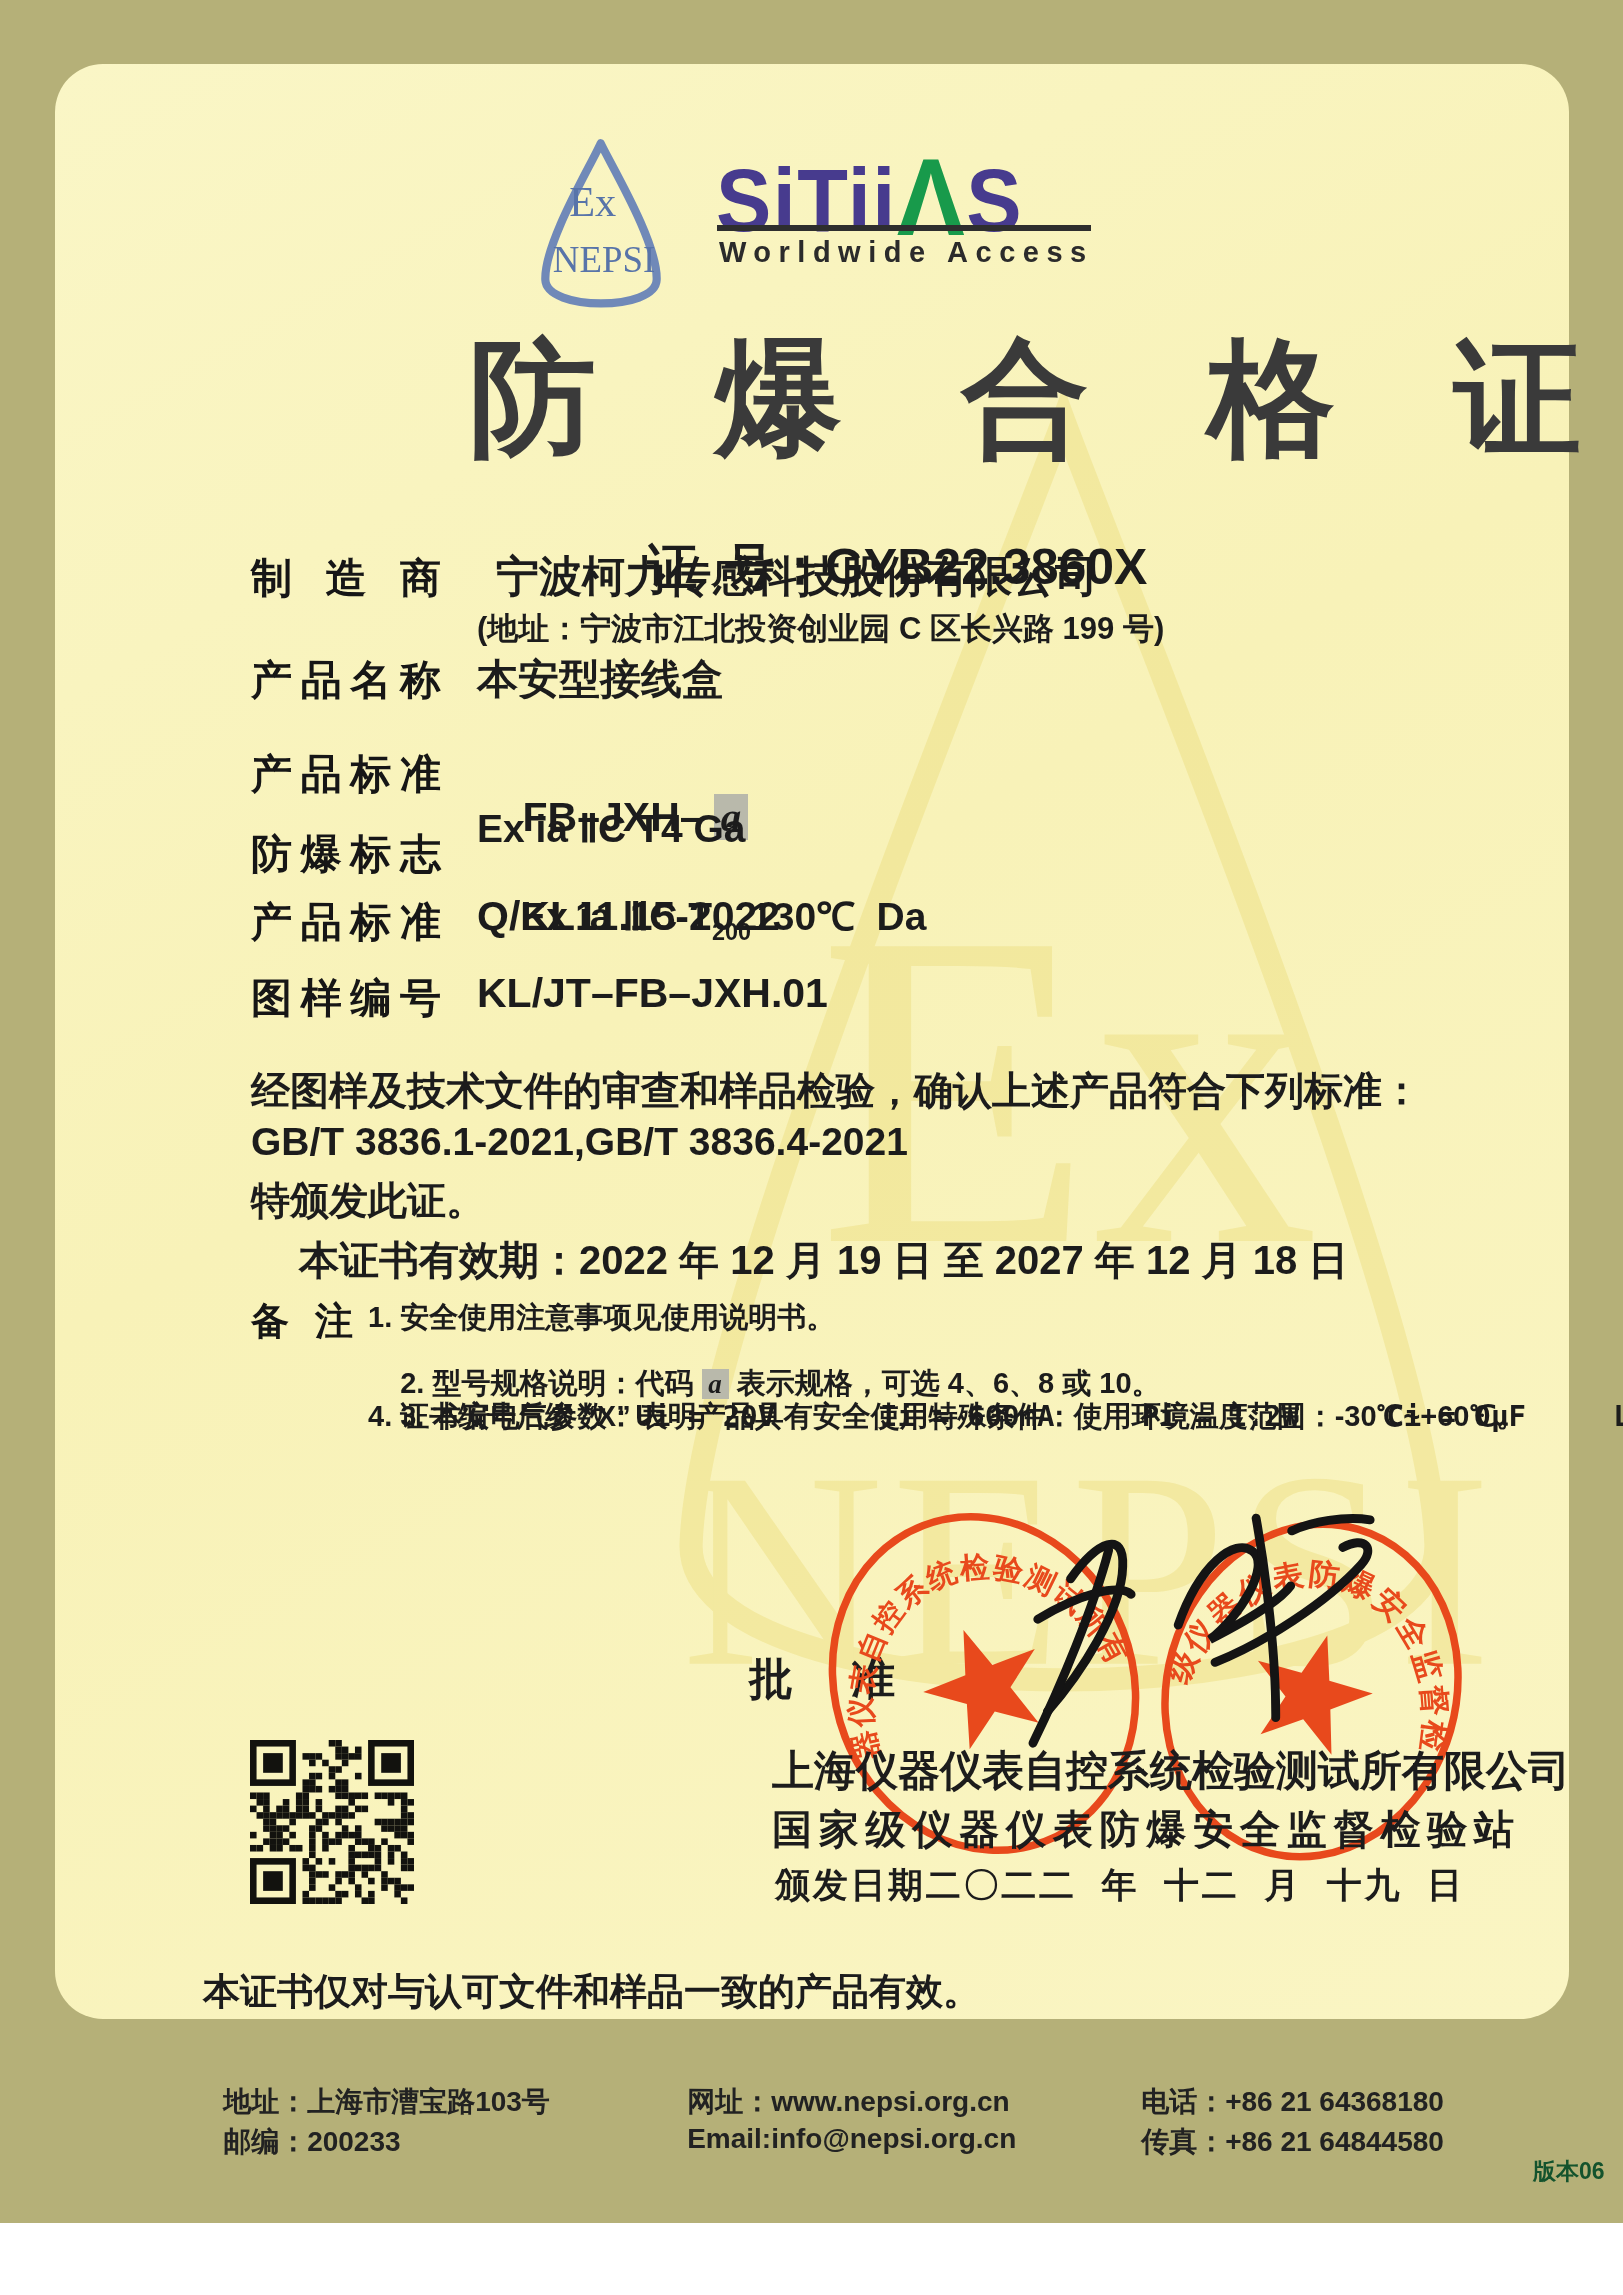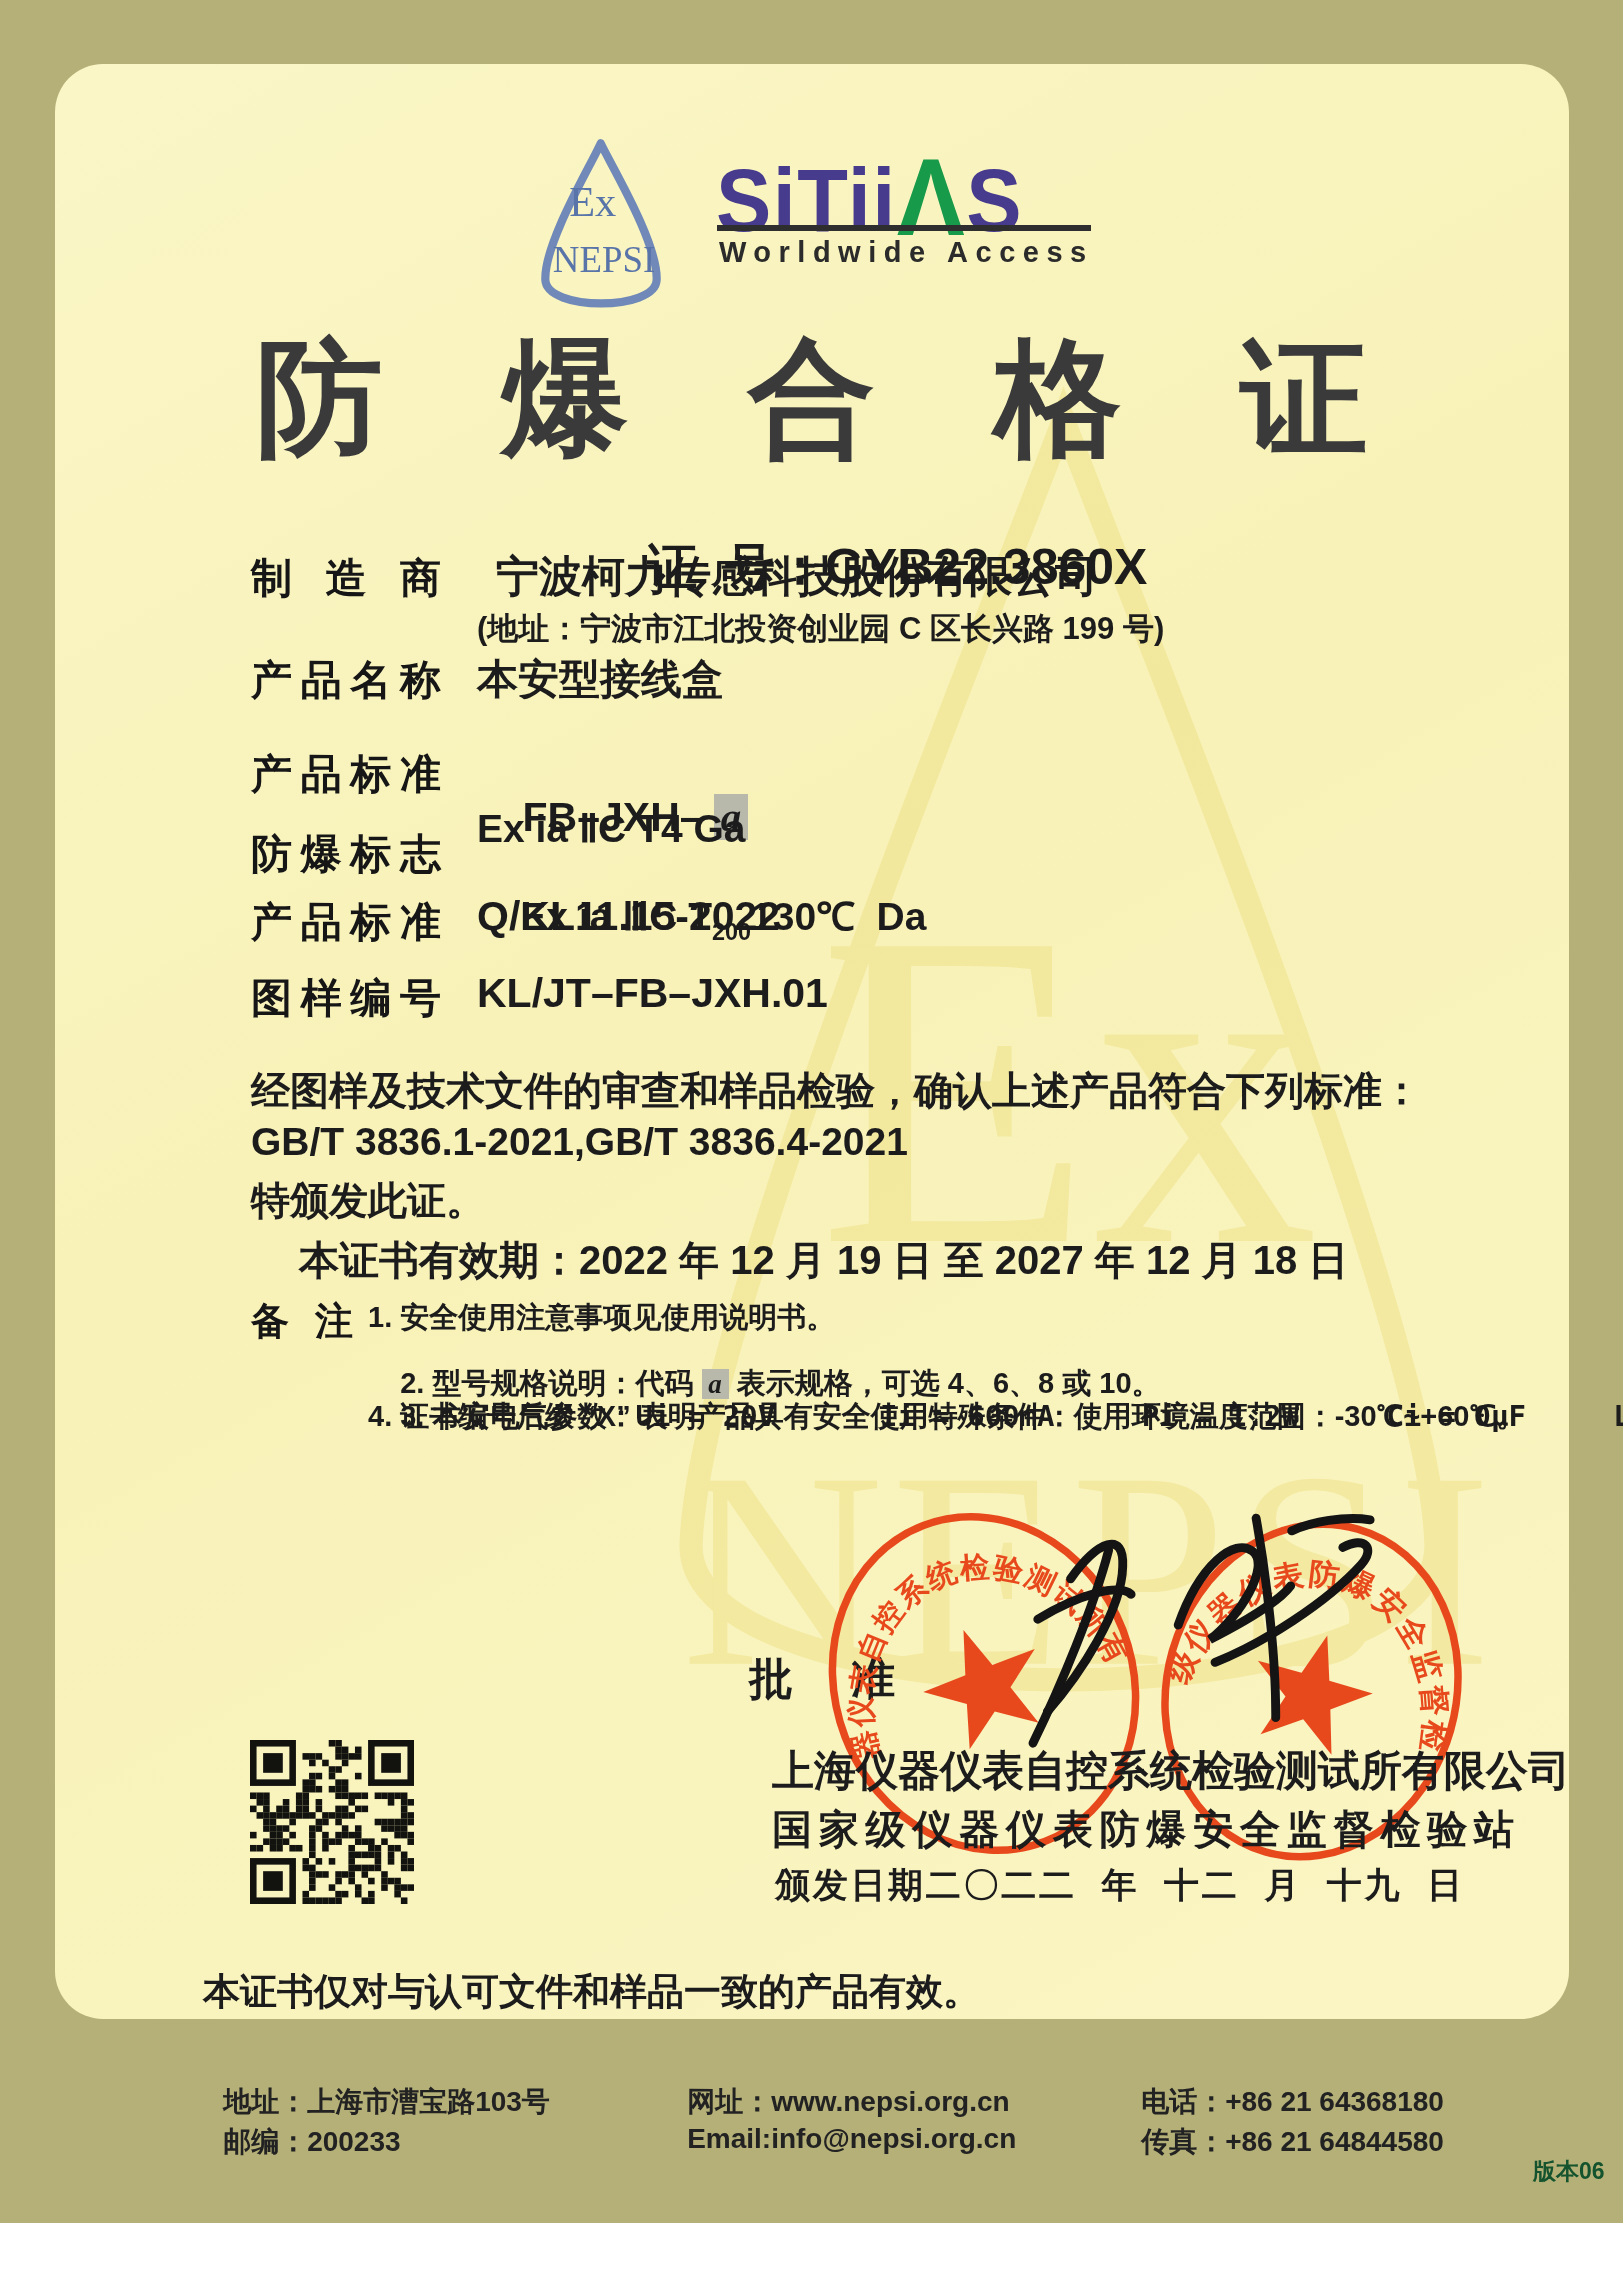--- a/index.html
+++ b/index.html
@@ -8,21 +8,21 @@
   .panel{position:absolute;left:55px;top:64px;width:1514px;height:1955px;border-radius:48px;
          background:linear-gradient(150deg,#faf6c6 0%,#f8f2b8 45%,#faf5c3 100%);}
   .abs{position:absolute;}
   
   .wordmark{font-weight:800;font-size:83px;letter-spacing:1.4px;line-height:1;transform:scaleY(1.08);transform-origin:top left;}
   .wm-purple{color:#473b8e;}
   .wm-green{color:#189a4b;font-size:102px;line-height:.8;vertical-align:-4.1px;}
   .logo-underline{background:#2e2e2e;height:5.5px;}
   .tagline{font-size:29px;font-weight:700;letter-spacing:7.5px;color:#2b2b2b;}
   
-  .title{left:0;right:0;text-align:center;font-size:127px;font-weight:700;color:#3a3a3a;letter-spacing:42px;padding-left:42px;}
+  .title{left:0;right:0;text-align:right;font-size:127px;font-weight:700;color:#3a3a3a;letter-spacing:42px;padding-left:42px;}
   .certno{left:0;right:0;text-align:center;font-size:50px;font-weight:700;padding-left:116px;white-space:pre;}
   
   .lab{width:190px;font-size:41px;font-weight:700;text-align:justify;text-align-last:justify;color:#161616;}
   .val{font-size:41px;font-weight:700;white-space:pre;}
   .addr{font-size:31px;font-weight:700;}
   .codehl{background:#b9b9ab;padding:0 6.8px;font-family:"Liberation Serif",serif;font-style:italic;}
   sub.t{font-size:60%;vertical-align:-9.5px;font-weight:700;}
   
   .para{font-size:39px;font-weight:700;white-space:pre;}
   .note{font-size:29px;font-weight:700;white-space:pre;}

